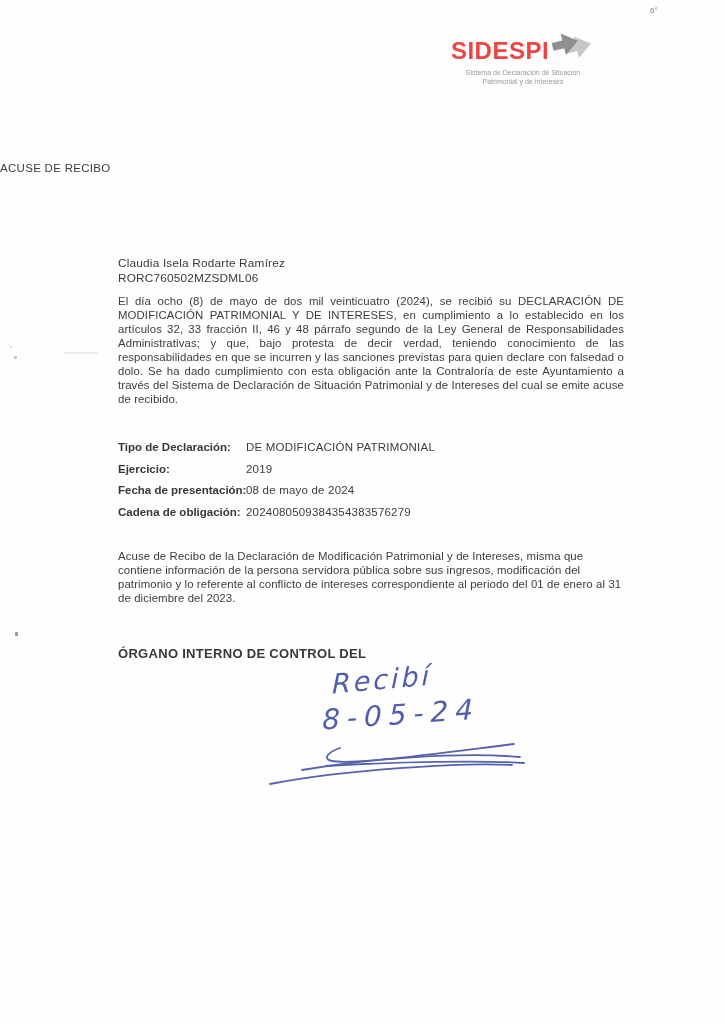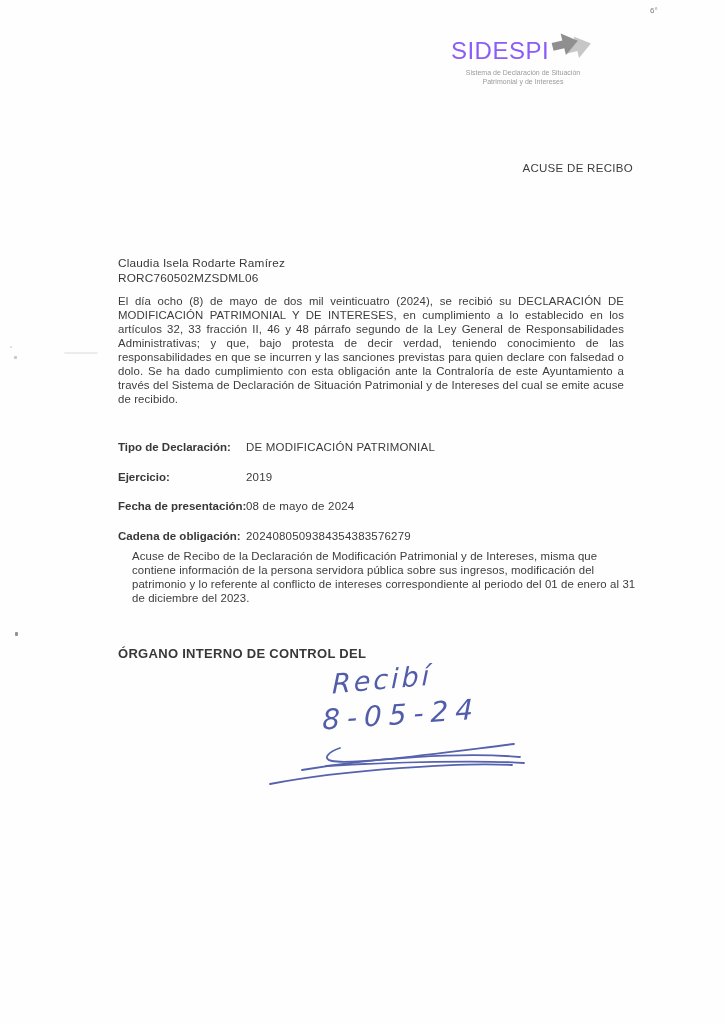--- a/index.html
+++ b/index.html
@@ -22,39 +22,39 @@
     text-align: center;
   }
   .logo-row {
     display: flex;
     align-items: center;
     justify-content: center;
     gap: 2px;
   }
   .logo-word {
     font-size: 24px;
-    font-weight: normal;
+    font-weight: bold;
     letter-spacing: 0.5px;
-    color: #8b5cf6;
+    color: #ef4444;
     filter: blur(0.3px);
   }
   .logo-arrows { display: inline-block; margin-top: -6px; }
   .logo-tagline {
     margin-top: 1px;
     font-size: 7px;
     line-height: 8.5px;
     color: #9a9a9a;
     filter: blur(0.2px);
   }
   
   .title-block {
     position: absolute;
     left: 0; top: 161px;
     width: 633px;
-    text-align: right;
+    text-align: left;
     font-size: 11.5px;
     line-height: 15px;
     color: #3d3d3d;
     letter-spacing: 0.3px;
   }
   
   .recipient {
     position: absolute;
     left: 118px; top: 256px;
     font-size: 11.8px;
@@ -69,28 +69,28 @@
     left: 118px;
     width: 506px;
     font-size: 11.4px;
     line-height: 14px;
     color: #3c3c3c;
     text-align: justify;
     text-align-last: left;
     letter-spacing: 0.1px;
   }
   .para-1 { top: 294px; }
-  .para-2 { top: 549px; text-align: left; margin-left: 14px; }
+  .para-2 { top: 549px; text-align: left; }
   
   .details {
     position: absolute;
     left: 118px; top: 441px;
     display: grid;
     grid-template-columns: 128px auto;
-    row-gap: 16px;
+    row-gap: 8px;
     font-size: 11.5px;
     line-height: 13.5px;
     color: #3c3c3c;
   }
   .dlabel { font-weight: bold; color: #383838; white-space: nowrap; }
   .dvalue { white-space: nowrap; letter-spacing: 0.2px; }
   
   .footer-heading {
     position: absolute;
     left: 118px; top: 646px;

